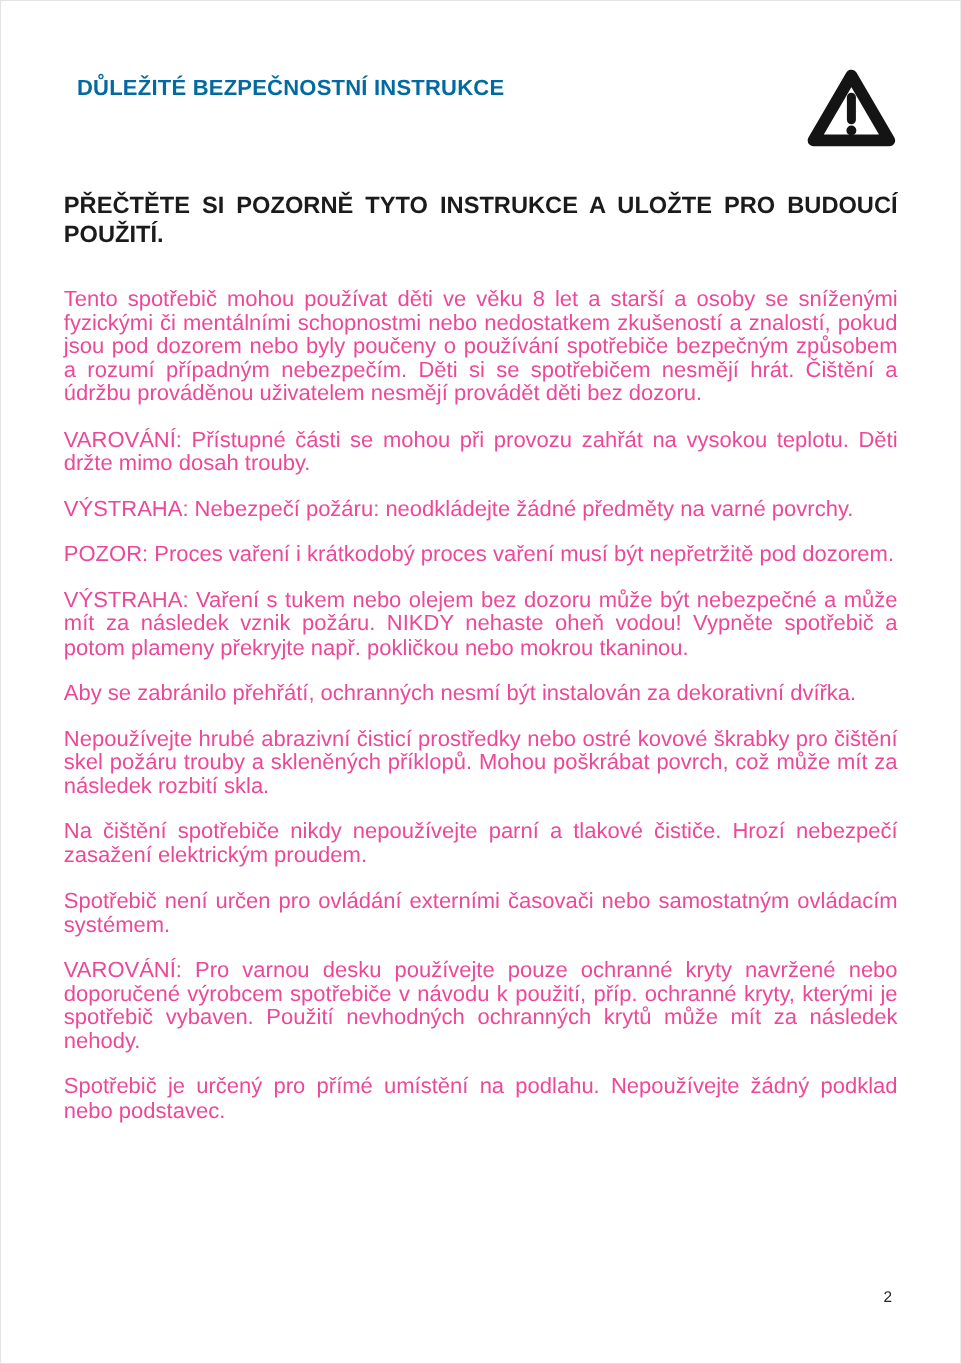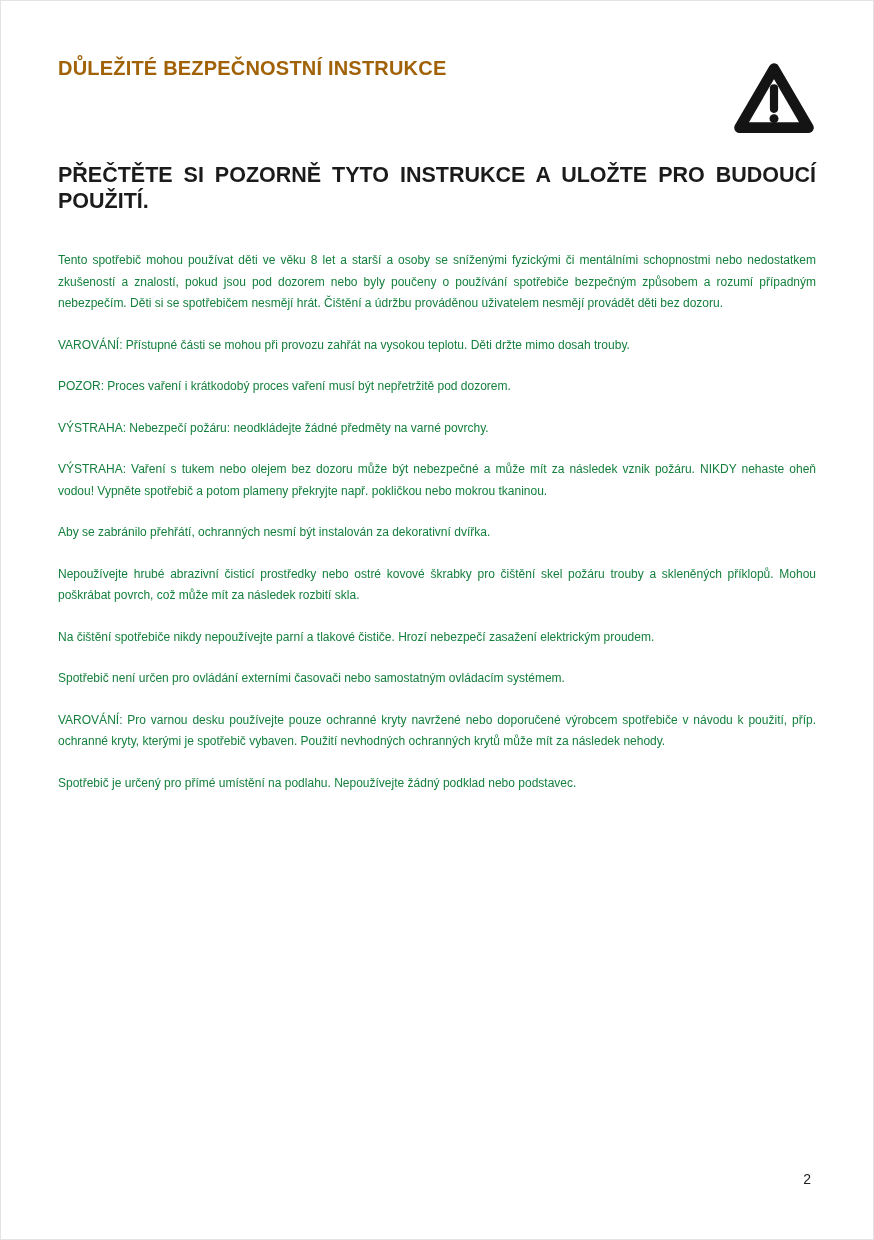--- a/index.html
+++ b/index.html
@@ -13,25 +13,25 @@
     height: 1240px;
     box-sizing: border-box;
     background: #ffffff;
     border: 1px solid #e3e3e3;
     font-family: "Liberation Sans", "DejaVu Sans", sans-serif;
     color: #1c1c1c;
     padding: 56px 57px 0 57px;
     overflow: hidden;
   }
   .doc-title {
-    margin: 0;
+    margin: 12px;
     font-size: 20px;
     font-weight: bold;
     letter-spacing: 0.2px;
-    color: #a16207;
+    color: #0369a1;
   }
   .warn-icon {
     position: absolute;
     top: 60px;
     right: 58px;
     width: 82px;
     height: 76px;
   }
   .doc-subtitle {
     margin: 82px 0 0 0;
@@ -40,24 +40,24 @@
     line-height: 1.22;
     text-align: justify;
     color: #1b1b1b;
     word-spacing: 2px;
   }
   .doc-body {
     margin-top: 36px;
   }
   .doc-body p {
     margin: 0 0 20px 0;
-    font-size: 12px;
+    font-size: 20px;
     line-height: 21.5px;
     text-align: justify;
-    color: #15803d;
+    color: #ec4899;
   }
   .page-number {
     position: absolute;
     right: 62px;
     bottom: 52px;
     font-size: 14px;
     color: #222222;
   }
 </style>
 </head>
@@ -73,22 +73,22 @@
       <path d="M50 33 L50 58" stroke="#141414" stroke-width="10" stroke-linecap="round"></path>
       <circle cx="50" cy="70" r="5.5" fill="#141414"></circle>
     </svg>
   </div>
 
   <h2 class="doc-subtitle">PŘEČTĚTE SI POZORNĚ TYTO INSTRUKCE A ULOŽTE PRO BUDOUCÍ POUŽITÍ.</h2>
 
   <div class="doc-body">
     <p>Tento spotřebič mohou používat děti ve věku 8 let a starší a osoby se sníženými fyzickými či mentálními schopnostmi nebo nedostatkem zkušeností a znalostí, pokud jsou pod dozorem nebo byly poučeny o používání spotřebiče bezpečným způsobem a rozumí případným nebezpečím. Děti si se spotřebičem nesmějí hrát. Čištění a údržbu prováděnou uživatelem nesmějí provádět děti bez dozoru.</p>
     <p>VAROVÁNÍ: Přístupné části se mohou při provozu zahřát na vysokou teplotu. Děti držte mimo dosah trouby.</p>
+    <p>VÝSTRAHA: Nebezpečí požáru: neodkládejte žádné předměty na varné povrchy.</p>
     <p>POZOR: Proces vaření i krátkodobý proces vaření musí být nepřetržitě pod dozorem.</p>
-    <p>VÝSTRAHA: Nebezpečí požáru: neodkládejte žádné předměty na varné povrchy.</p>
     <p>VÝSTRAHA: Vaření s tukem nebo olejem bez dozoru může být nebezpečné a může mít za následek vznik požáru. NIKDY nehaste oheň vodou! Vypněte spotřebič a potom plameny překryjte např. pokličkou nebo mokrou tkaninou.</p>
     <p>Aby se zabránilo přehřátí, ochranných nesmí být instalován za dekorativní dvířka.</p>
     <p>Nepoužívejte hrubé abrazivní čisticí prostředky nebo ostré kovové škrabky pro čištění skel požáru trouby a skleněných příklopů. Mohou poškrábat povrch, což může mít za následek rozbití skla.</p>
     <p>Na čištění spotřebiče nikdy nepoužívejte parní a tlakové čističe. Hrozí nebezpečí zasažení elektrickým proudem.</p>
     <p>Spotřebič není určen pro ovládání externími časovači nebo samostatným ovládacím systémem.</p>
     <p>VAROVÁNÍ: Pro varnou desku používejte pouze ochranné kryty navržené nebo doporučené výrobcem spotřebiče v návodu k použití, příp. ochranné kryty, kterými je spotřebič vybaven. Použití nevhodných ochranných krytů může mít za následek nehody.</p>
     <p>Spotřebič je určený pro přímé umístění na podlahu. Nepoužívejte žádný podklad nebo podstavec.</p>
   </div>
 
   <div class="page-number">2</div>

